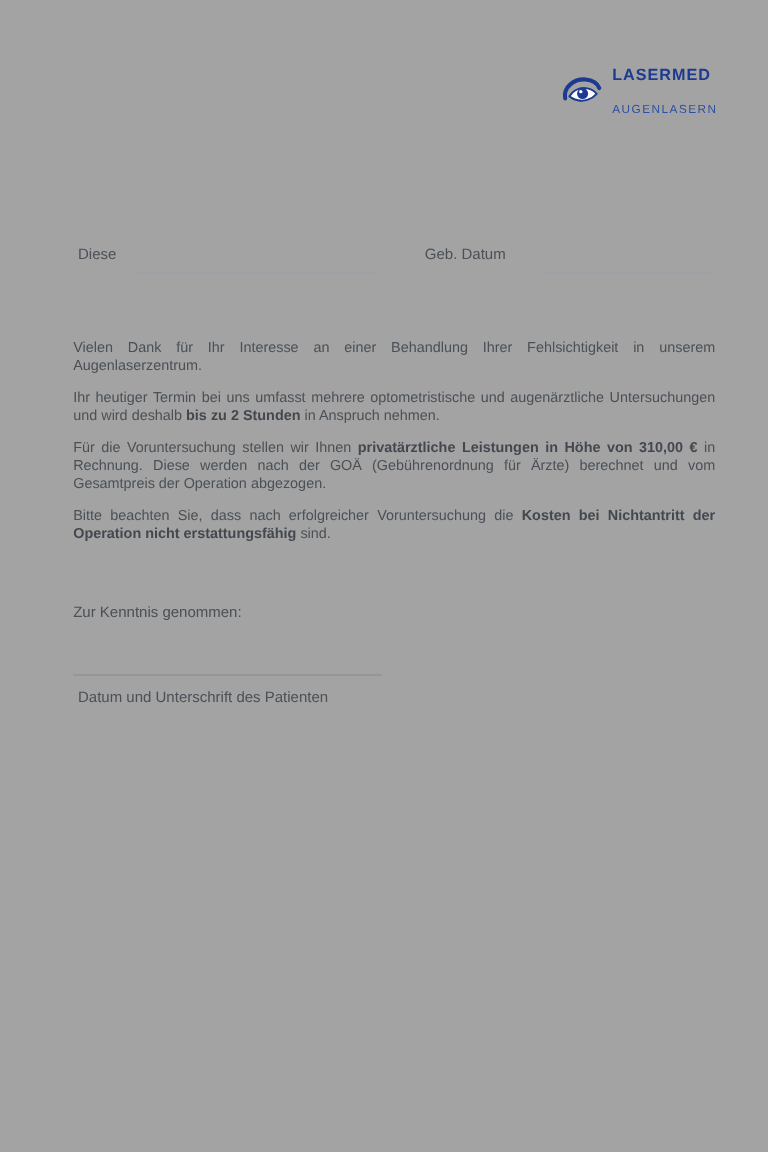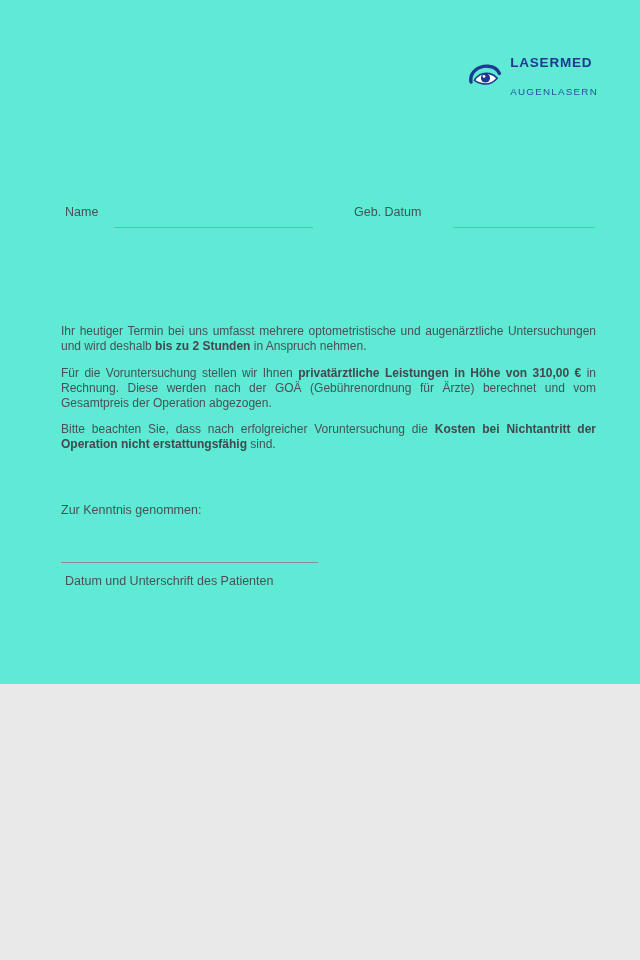--- a/index.html
+++ b/index.html
@@ -1,20 +1,20 @@
 <!DOCTYPE html>
 <html><head>
 <meta charset="utf-8">
 <style>
   html,body { margin:0; padding:0; background:#e9e9e9; }
   .page {
     position:relative;
-    width:640px; height:684px;
+    width:640px; height:960px;
     margin:0 auto;
-    background:#5eead4;
+    background:#a3a3a3;
     font-family:"Liberation Sans", sans-serif;
     overflow:hidden;
   }
   
   .logo {
     position:absolute; top:56px; right:42px;
     display:flex; align-items:center; gap:8px;
   }
   .logo svg { display:block; }
   .logo-text { display:flex; flex-direction:column; line-height:1.05; }
@@ -76,25 +76,26 @@
         <circle cx="16" cy="13.4" r="1.4" fill="#ffffff"></circle>
       </svg>
     </span>
     <span class="logo-text">
       <span class="logo-brand">LASERMED</span>
       <span class="logo-sub">AUGENLASERN</span>
     </span>
   </header>
 
 
-  <span class="label name-label">Name</span>
+  <span class="label name-label">Diese</span>
   <span class="fill-line name-line"></span>
   <span class="label dob-label">Geb. Datum</span>
   <span class="fill-line dob-line"></span>
 
+  <p class="para p1"><span>Vielen Dank für Ihr Interesse an einer Behandlung Ihrer Fehlsichtigkeit in unserem Augenlaserzentrum.</span><span class="b"></span><span></span></p>
 
   <p class="para p2"><span>Ihr heutiger Termin bei uns umfasst mehrere optometristische und augenärztliche Untersuchungen und wird deshalb </span><span class="b">bis zu 2 Stunden</span><span> in Anspruch nehmen.</span></p>
 
   <p class="para p3"><span>Für die Voruntersuchung stellen wir Ihnen </span><span class="b">privatärztliche Leistungen in Höhe von 310,00 €</span><span> in Rechnung. Diese werden nach der GOÄ (Gebührenordnung für Ärzte) berechnet und vom Gesamtpreis der Operation abgezogen.</span></p>
 
   <p class="para p4"><span>Bitte beachten Sie, dass nach erfolgreicher Voruntersuchung die </span><span class="b">Kosten bei Nichtantritt der Operation nicht erstattungsfähig</span><span> sind.</span></p>
 
   <p class="ack">Zur Kenntnis genommen:</p>
   <span class="fill-line sig-line"></span>
   <p class="sig-caption">Datum und Unterschrift des Patienten</p>

